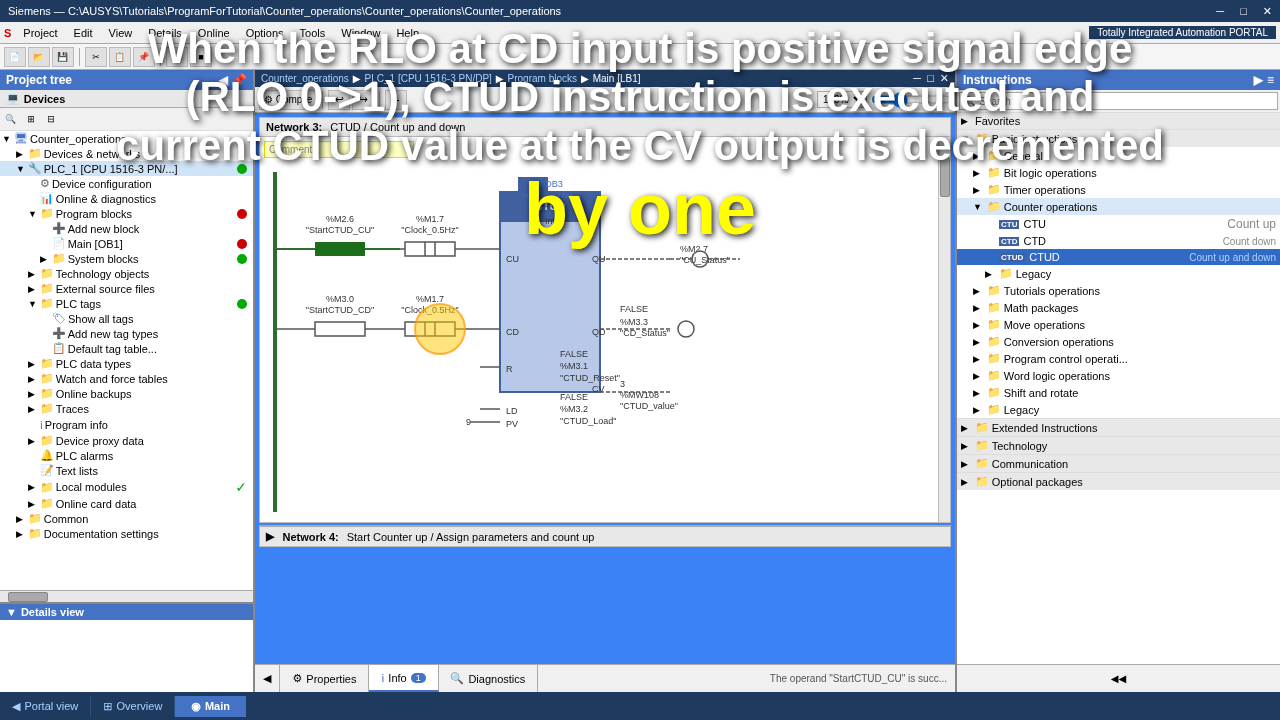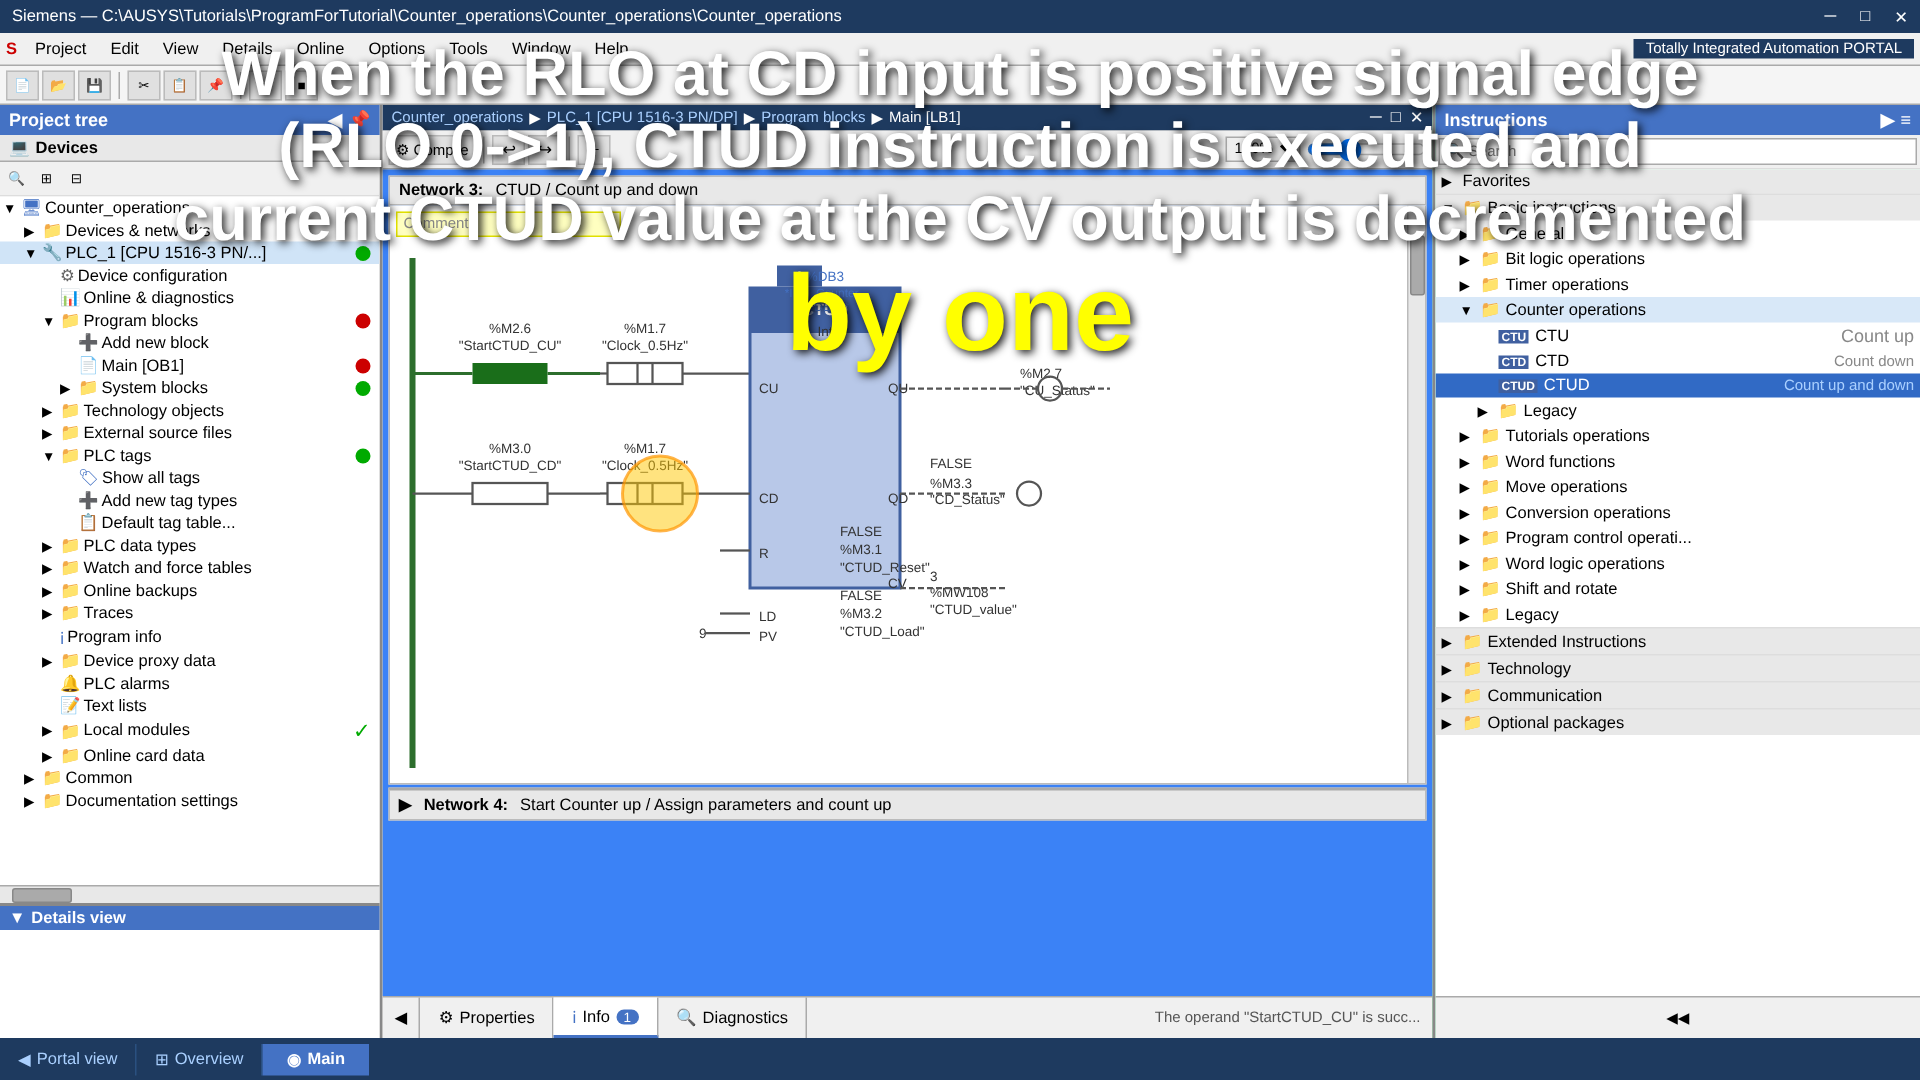--- a/index.html
+++ b/index.html
@@ -497,21 +497,21 @@
 
       <div style="display:flex;align-items:center;padding:2px 4px;padding-left:16px;cursor:pointer;font-size:11px;">
         <span style="width:14px;font-size:9px;">▶</span>
         <span style="color:#f0a000;margin-right:3px;">📁</span>
         <span>Tutorials operations</span>
       </div>
 
       <div style="display:flex;align-items:center;padding:2px 4px;padding-left:16px;cursor:pointer;font-size:11px;">
         <span style="width:14px;font-size:9px;">▶</span>
         <span style="color:#f0a000;margin-right:3px;">📁</span>
-        <span>Word functions</span>
+        <span>Math packages</span>
       </div>
 
       <div style="display:flex;align-items:center;padding:2px 4px;padding-left:16px;cursor:pointer;font-size:11px;">
         <span style="width:14px;font-size:9px;">▶</span>
         <span style="color:#f0a000;margin-right:3px;">📁</span>
         <span>Move operations</span>
       </div>
 
       <div style="display:flex;align-items:center;padding:2px 4px;padding-left:16px;cursor:pointer;font-size:11px;">
         <span style="width:14px;font-size:9px;">▶</span>

